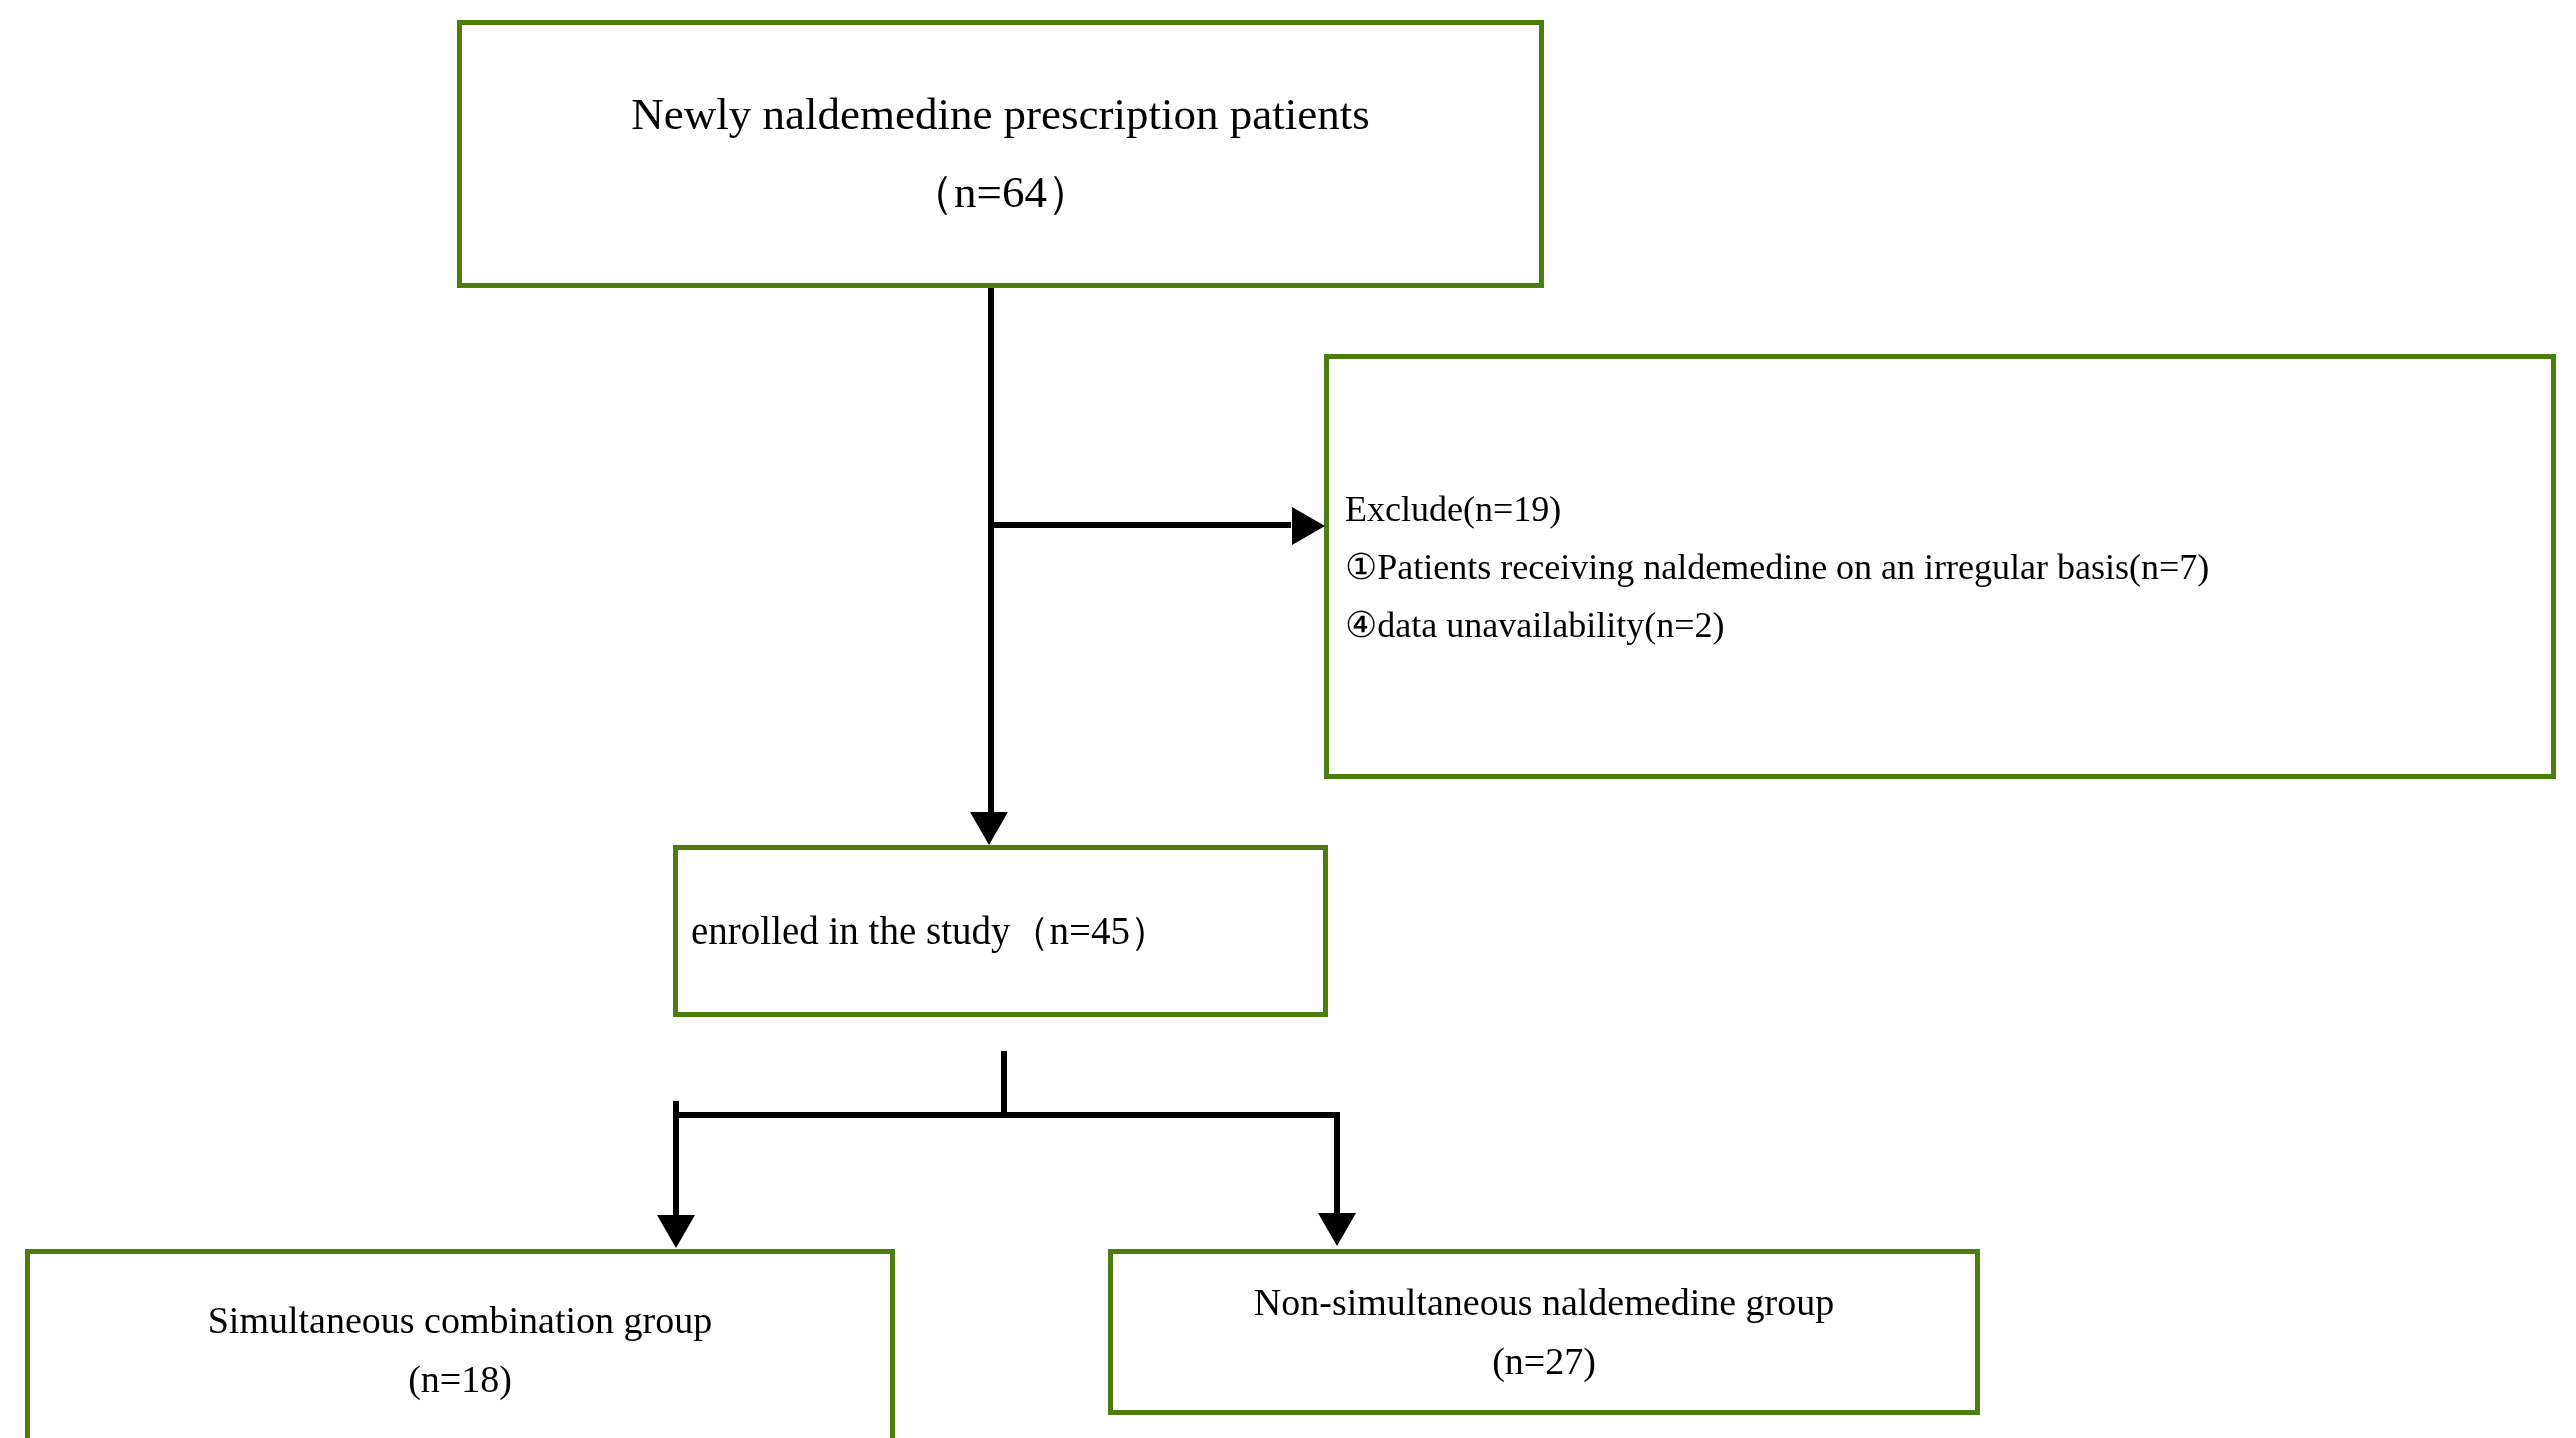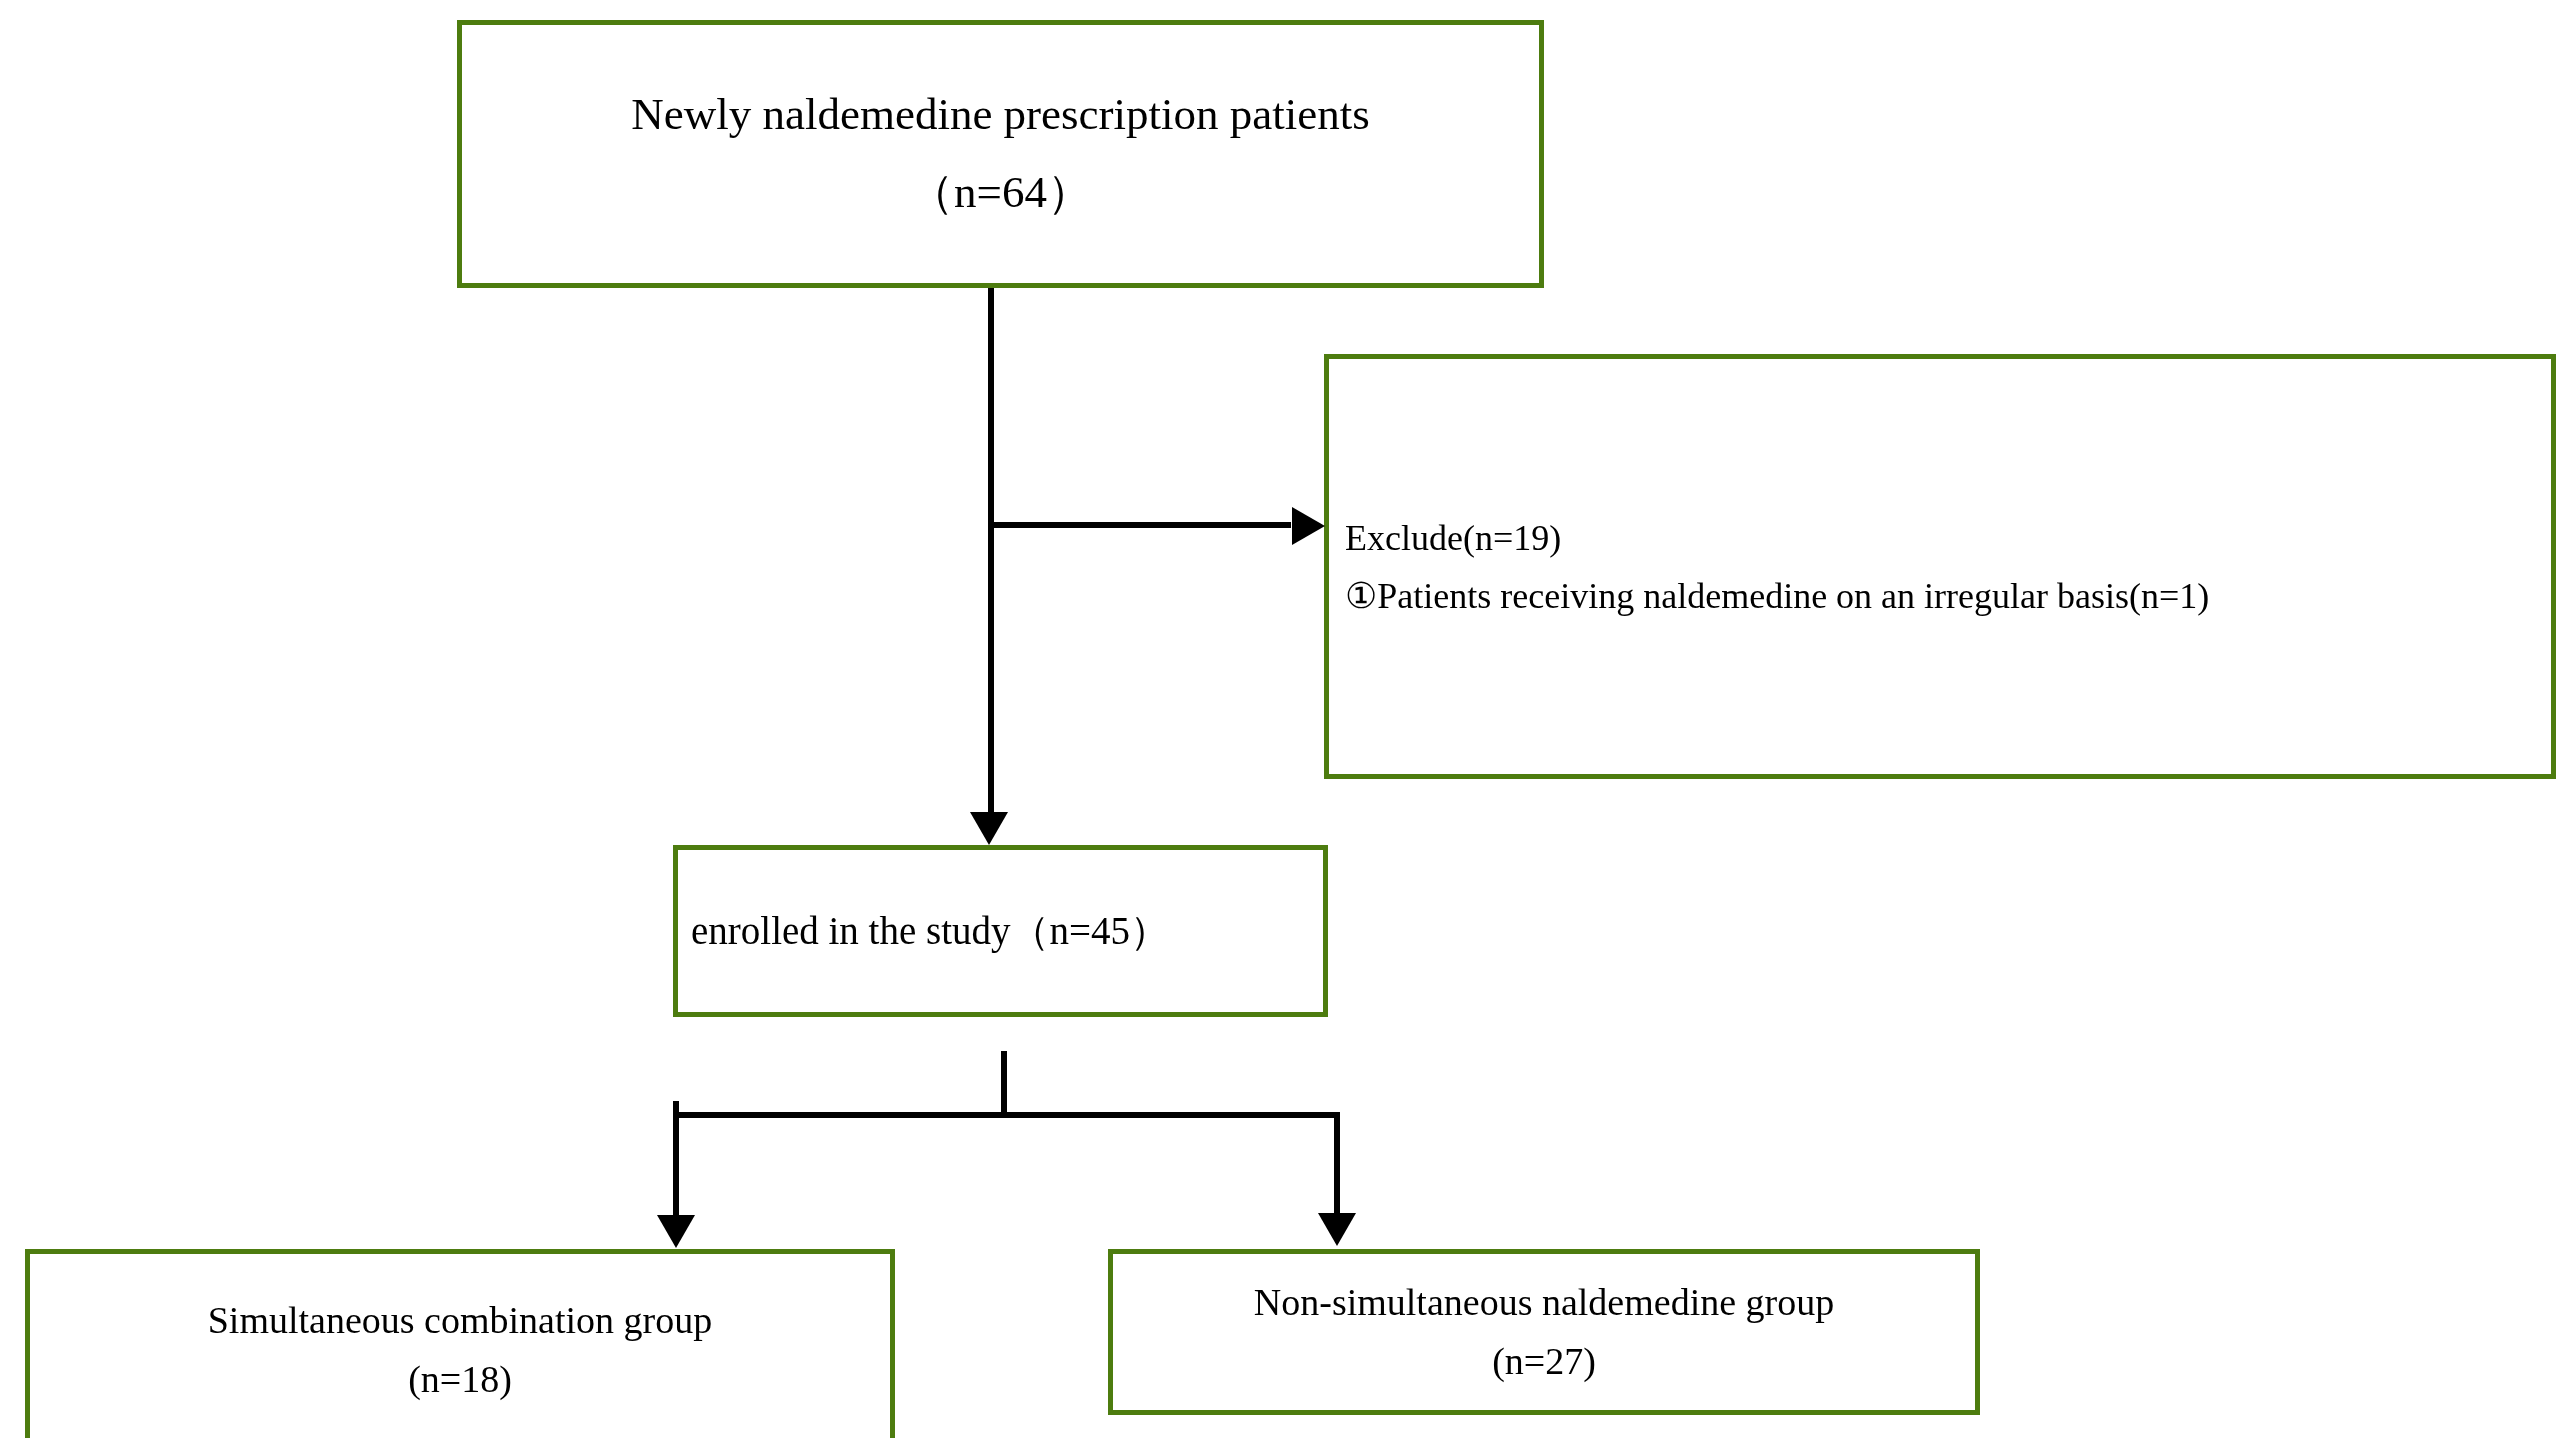--- a/index.html
+++ b/index.html
@@ -110,21 +110,22 @@
 
 <div id="canvas">
 
   <div class="node centered" id="node-top">
     <div class="line-a">Newly naldemedine prescription patients</div>
     <div class="line-b">（n=64）</div>
   </div>
 
   <div class="node lefted" id="node-exclude">
     <div class="ex-title">Exclude(n=19)</div>
-    <div class="ex-item">①Patients receiving naldemedine on an irregular basis(n=1)</div>
+    <div class="ex-item">①Patients receiving naldemedine on an irregular basis(n=7)</div>
+    <div class="ex-item">④data unavailability(n=2)</div>
   </div>
 
   <div class="node lefted" id="node-enrolled">
     <div class="line-a">enrolled in the study（n=45）</div>
   </div>
 
   <div class="node centered" id="node-sim">
     <div class="line-a">Simultaneous combination group</div>
     <div class="line-b">(n=18)</div>
   </div>

